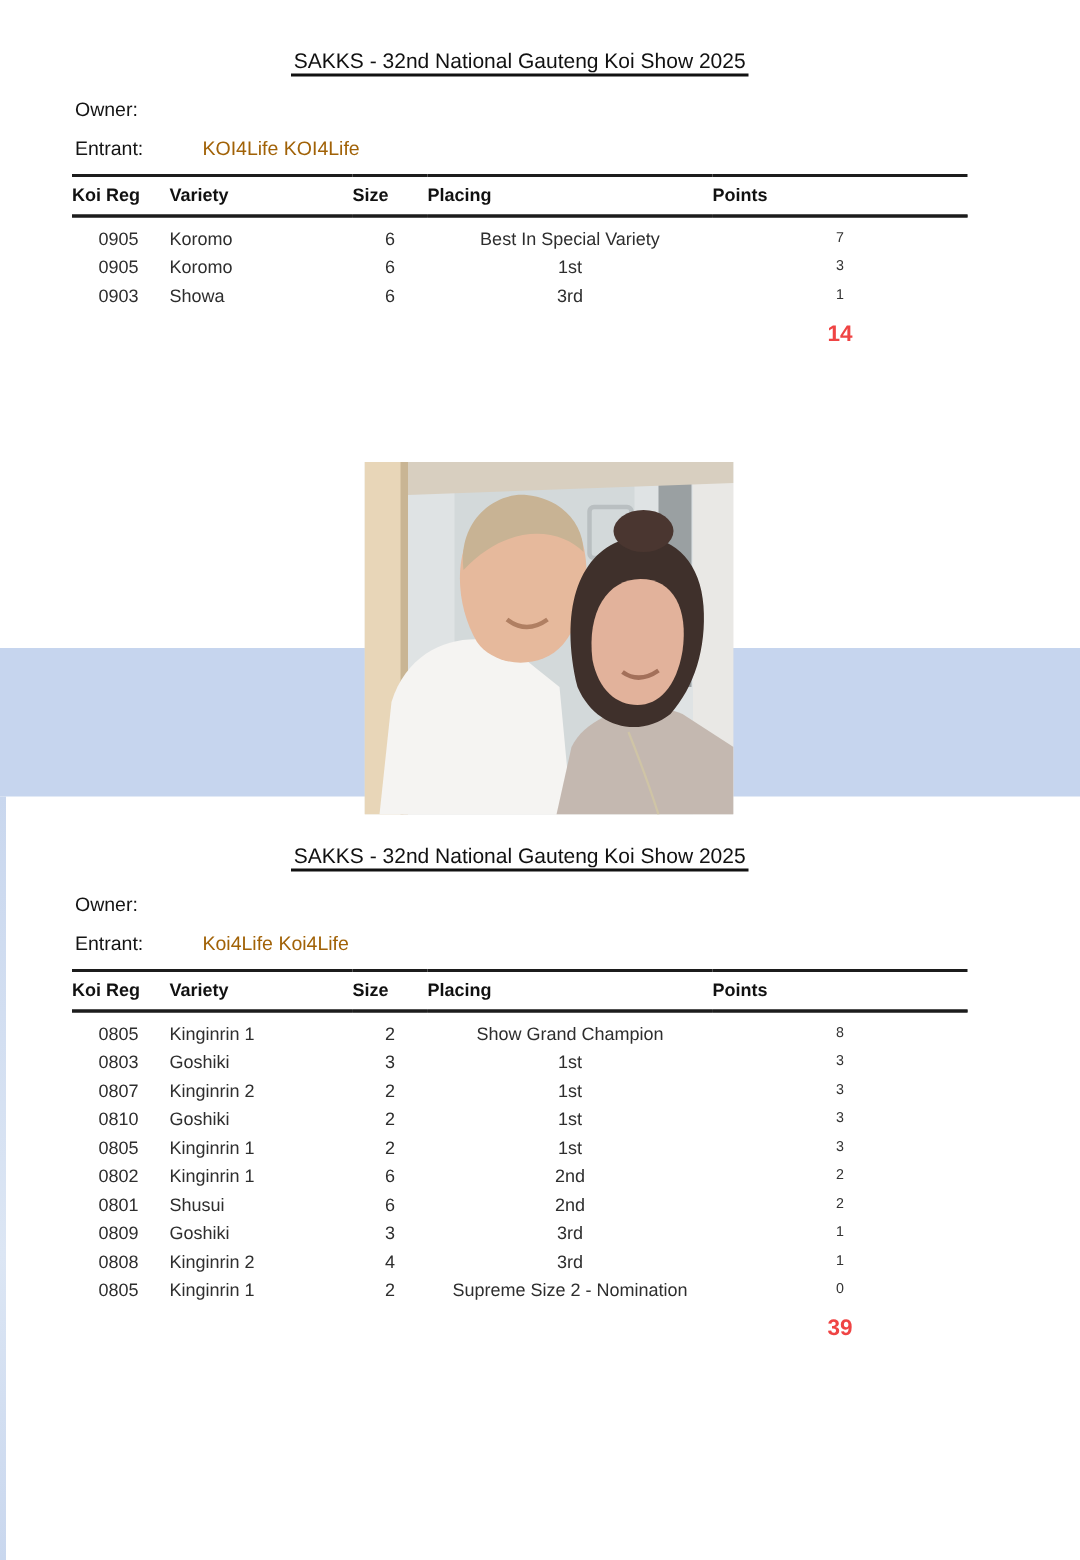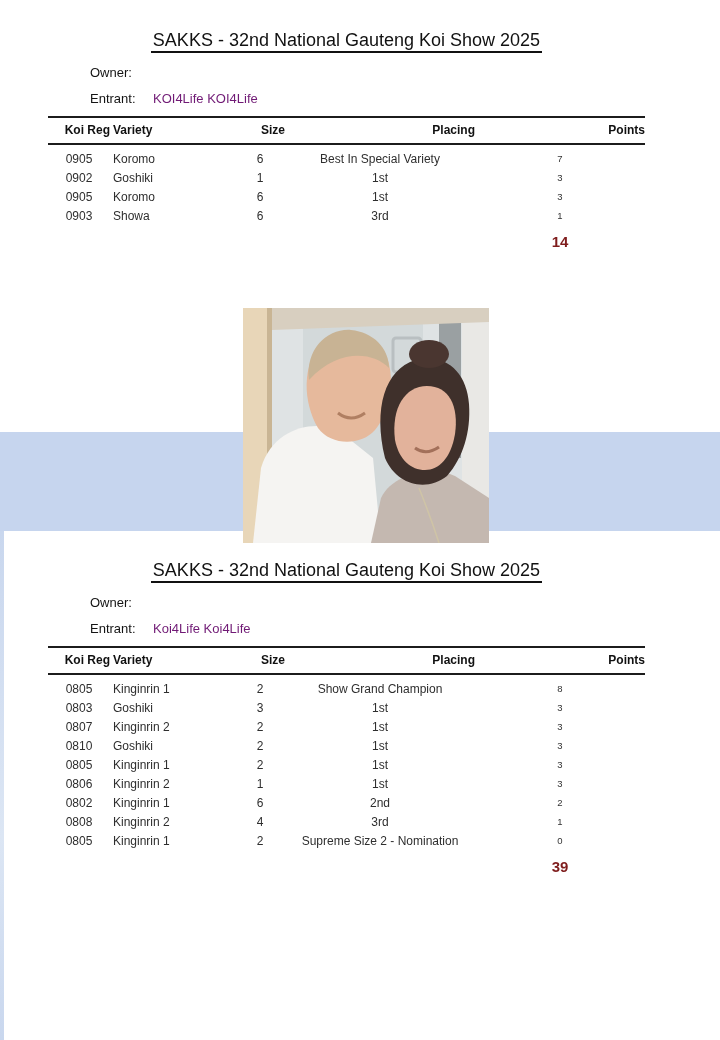--- a/index.html
+++ b/index.html
@@ -32,63 +32,63 @@
   }
   .photo svg { display: block; }
   
   .section {
     position: absolute; left: 48px; width: 597px; z-index: 3;
   }
   .section-1 { top: 28px; }
   .section-2 { top: 558px; }
   .report-title {
     text-align: center;
-    font-size: 18px;
+    font-size: 14px;
     line-height: 24px;
     color: #111;
     margin: 0 0 12px 0;
     font-weight: normal;
   }
   .report-title span { border-bottom: 2px solid #111; padding: 0 2px 1px 2px; }
   .meta-line { font-size: 13px; line-height: 18px; margin: 0 0 8px 2px; color: #141414; }
-  .meta-label { display: inline-block; min-width: 63px; margin-left: 40px; }
-  .meta-value { color: #701a75; }
+  .meta-label { display: inline-block; min-width: 63px; }
+  .meta-value { color: #a16207; margin-left: 22px; }
   table.results {
     width: 597px;
     border-collapse: collapse;
     table-layout: fixed;
     margin-top: 4px;
     border-top: 2px solid #1c1c1c;
   }
   table.results col.c1 { width: 62px; }
   table.results col.c2 { width: 125px; }
   table.results col.c3 { width: 50px; }
   table.results col.c4 { width: 190px; }
   table.results col.c5 { width: 170px; }
   table.results th {
     font-size: 12px; font-weight: bold; color: #111;
     padding: 5px 0 6px 0;
     border-bottom: 2px solid #1c1c1c;
-    text-align: right;
+    text-align: left;
   }
   table.results th.col2 { text-align: left; padding-left: 3px; }
   table.results td {
     font-size: 12px; color: #2e2e2e;
     height: 19px; padding: 0;
     text-align: center; vertical-align: middle;
     white-space: nowrap; overflow: hidden;
   }
   table.results tbody tr:first-child td { padding-top: 4px; }
   table.results td.col2 { text-align: left; padding-left: 3px; }
   table.results td.col5 { font-size: 9.5px; color: #333; }
   table.results tfoot td {
     height: 26px; padding-top: 3px;
   }
   table.results tfoot td.col5 {
-    font-size: 15px; font-weight: bold; color: #7f1d1d;
+    font-size: 15px; font-weight: bold; color: #ef4444;
   }
 </style>
 </head>
 <body>
 
 <div class="band"></div>
 <div class="left-strip"></div>
 
 <div class="photo">
   <svg width="246" height="235" viewBox="0 0 246 235" xmlns="http://www.w3.org/2000/svg">
@@ -152,27 +152,20 @@
     </thead>
     <tbody>
         <tr>
           <td class="col1">0905</td>
           <td class="col2">Koromo</td>
           <td class="col3">6</td>
           <td class="col4">Best In Special Variety</td>
           <td class="col5">7</td>
         </tr>
         <tr>
-          <td class="col1">0902</td>
-          <td class="col2">Goshiki</td>
-          <td class="col3">1</td>
-          <td class="col4">1st</td>
-          <td class="col5">3</td>
-        </tr>
-        <tr>
           <td class="col1">0905</td>
           <td class="col2">Koromo</td>
           <td class="col3">6</td>
           <td class="col4">1st</td>
           <td class="col5">3</td>
         </tr>
         <tr>
           <td class="col1">0903</td>
           <td class="col2">Showa</td>
           <td class="col3">6</td>
@@ -243,32 +236,39 @@
           <td class="col5">3</td>
         </tr>
         <tr>
           <td class="col1">0805</td>
           <td class="col2">Kinginrin 1</td>
           <td class="col3">2</td>
           <td class="col4">1st</td>
           <td class="col5">3</td>
         </tr>
         <tr>
-          <td class="col1">0806</td>
-          <td class="col2">Kinginrin 2</td>
-          <td class="col3">1</td>
-          <td class="col4">1st</td>
-          <td class="col5">3</td>
-        </tr>
-        <tr>
           <td class="col1">0802</td>
           <td class="col2">Kinginrin 1</td>
           <td class="col3">6</td>
           <td class="col4">2nd</td>
           <td class="col5">2</td>
+        </tr>
+        <tr>
+          <td class="col1">0801</td>
+          <td class="col2">Shusui</td>
+          <td class="col3">6</td>
+          <td class="col4">2nd</td>
+          <td class="col5">2</td>
+        </tr>
+        <tr>
+          <td class="col1">0809</td>
+          <td class="col2">Goshiki</td>
+          <td class="col3">3</td>
+          <td class="col4">3rd</td>
+          <td class="col5">1</td>
         </tr>
         <tr>
           <td class="col1">0808</td>
           <td class="col2">Kinginrin 2</td>
           <td class="col3">4</td>
           <td class="col4">3rd</td>
           <td class="col5">1</td>
         </tr>
         <tr>
           <td class="col1">0805</td>

